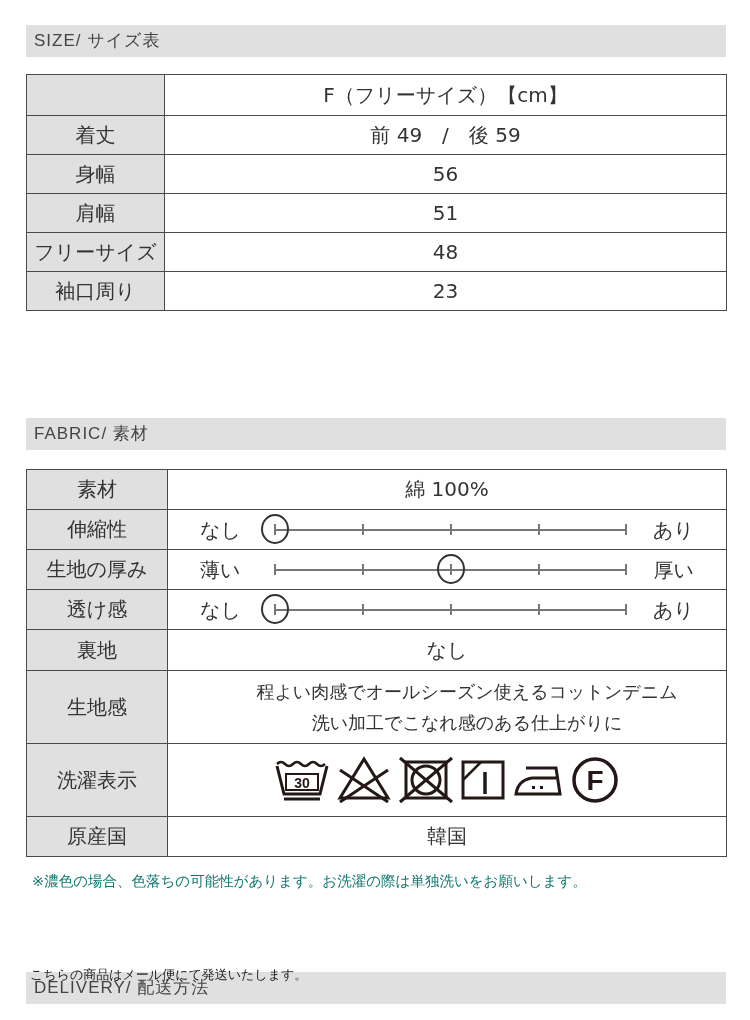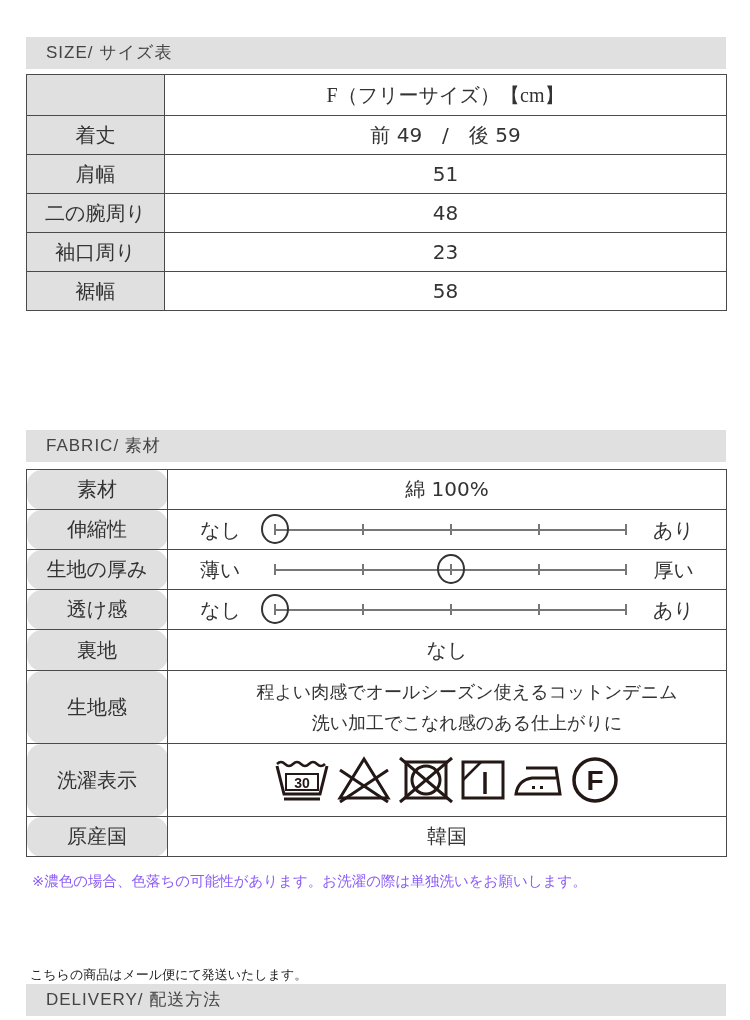--- a/index.html
+++ b/index.html
@@ -1,34 +1,34 @@
 <!DOCTYPE html>
 <html><head>
 <meta charset="utf-8">
 <style>
   html, body { margin:0; padding:0; background:#ffffff; }
   body { width:750px; height:1020px; position:relative; overflow:hidden;
          font-family:"DejaVu Sans","Liberation Sans",sans-serif; color:#333; }
   .sec-head { position:absolute; left:26px; width:700px; height:32px; background:#e0e0e0;
-              font-size:17px; letter-spacing:1px; line-height:32px; padding-left:20px; box-sizing:border-box; color:#444;
-              font-family:"Liberation Sans Narrow","Liberation Sans",sans-serif;margin-top:12px; }
+              font-size:17px; letter-spacing:1px; line-height:32px; padding-left:8px; box-sizing:border-box; color:#444;
+              font-family:"Liberation Sans Narrow","Liberation Sans",sans-serif; }
   table { position:absolute; left:26px; width:701px; border-collapse:collapse; table-layout:fixed; }
   td { border:1.5px solid #4a4a4a; padding:0; text-align:center; font-size:20px; color:#333; }
   td.lab { background:#e0e0e0; }
   .size td { height:38px; }
-  .size tr.hdr td { height:40px;font-family:Liberation Serif, serif; }
-  .fab td { height:39px;border-radius:15px; }
+  .size tr.hdr td { height:40px; }
+  .fab td { height:39px; }
   .scale { position:relative; height:39px; }
   .scale .l { position:absolute; left:32px; top:7px; }
   .scale .r { position:absolute; right:32px; top:7px; }
   .scale .line { position:absolute; left:106px; width:352px; top:19px; height:1.5px; background:#777; }
   .scale .tick { position:absolute; top:14px; width:1.5px; height:11px; background:#777; }
   .scale .mark { position:absolute; top:4px; width:28px; height:30px; border:2px solid #333; border-radius:50%; box-sizing:border-box; margin-left:-14px; }
   .care-icons { display:flex; justify-content:center; align-items:center; gap:6px; }
-  .note { position:absolute; left:32px; top:872px; font-size:14.5px; color:#8b5cf6; }
+  .note { position:absolute; left:32px; top:872px; font-size:14.5px; color:#0f766e; }
   .delivery { position:absolute; left:30px; top:966px; font-size:13px; color:#222; }
 </style>
 </head>
 <body>
 
 <div class="sec-head" style="top:25px;">SIZE/ サイズ表</div>
 
 <table class="size" style="top:74px;">
   <colgroup>
       <col style="width:138px">
@@ -37,34 +37,34 @@
   <tbody>
       <tr class="hdr">
         <td class="lab"></td>
         <td>F（フリーサイズ）【cm】</td>
       </tr>
   <tr>
         <td class="lab">着丈</td>
         <td>前 49　/　後 59</td>
       </tr>
   <tr>
+        <td class="lab">身幅</td>
+        <td>56</td>
+      </tr>
+  <tr>
         <td class="lab">肩幅</td>
         <td>51</td>
       </tr>
   <tr>
-        <td class="lab">二の腕周り</td>
+        <td class="lab">フリーサイズ</td>
         <td>48</td>
       </tr>
   <tr>
         <td class="lab">袖口周り</td>
         <td>23</td>
-      </tr>
-  <tr>
-        <td class="lab">裾幅</td>
-        <td>58</td>
       </tr>
 </tbody>
   </table>
 
 <div class="sec-head" style="top:418px;">FABRIC/ 素材</div>
 
 <table class="fab" style="top:469px;">
   <colgroup>
       <col style="width:141px">
       <col>

